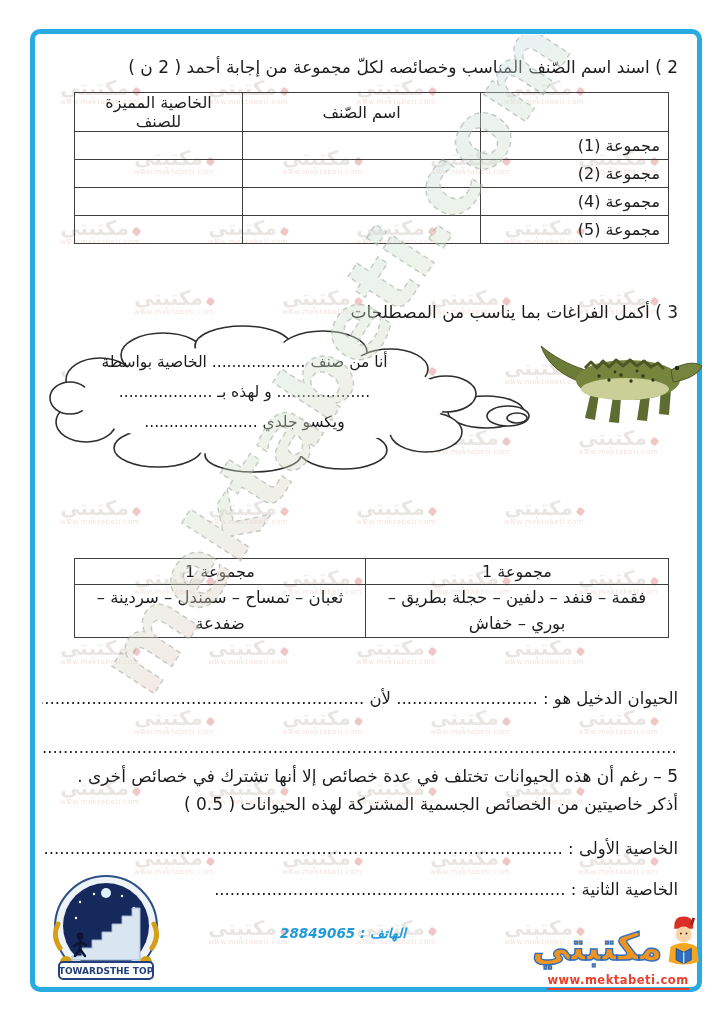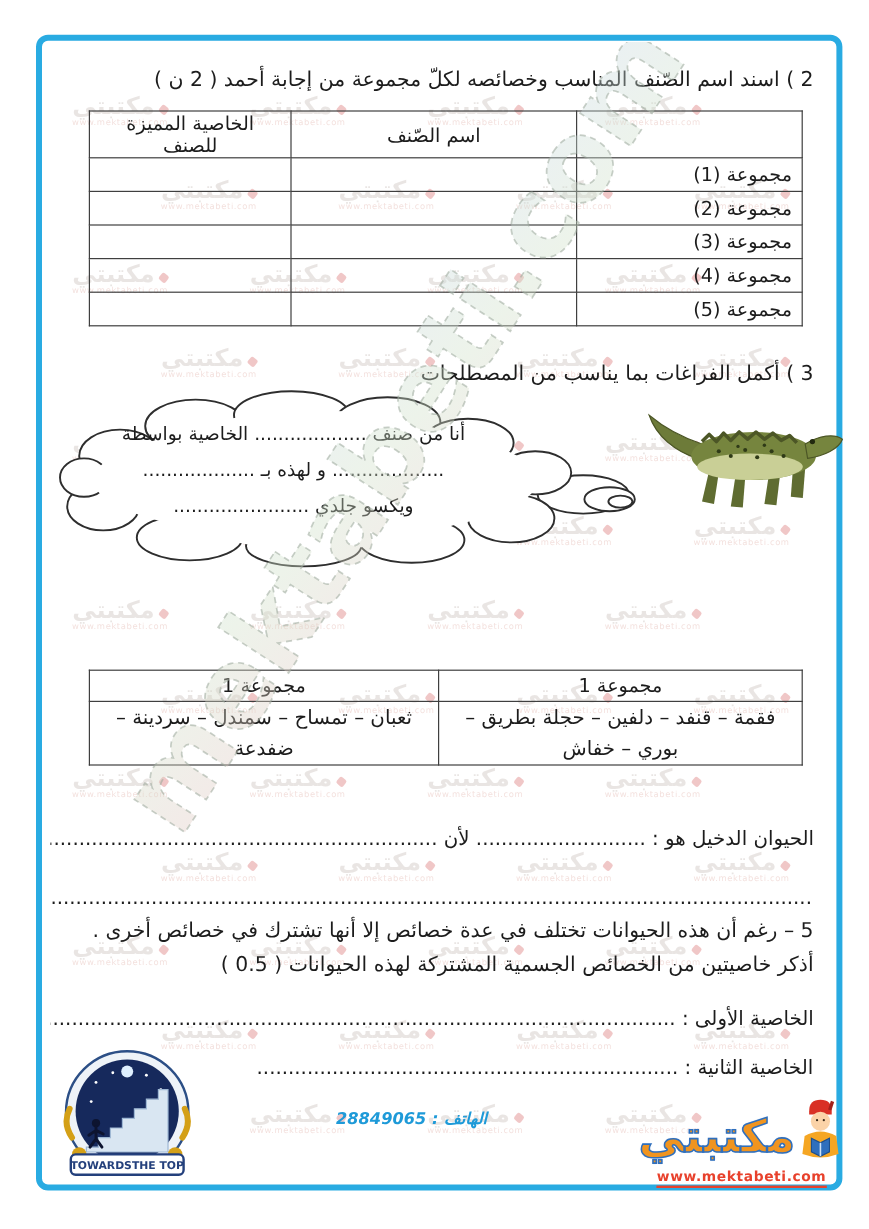--- a/index.html
+++ b/index.html
@@ -294,25 +294,20 @@
         <td>مجموعة (1)</td>
         <td></td>
         <td></td>
       </tr>
       <tr>
         <td>مجموعة (2)</td>
         <td></td>
         <td></td>
       </tr>
       <tr>
-        <td>مجموعة (3)</td>
-        <td></td>
-        <td></td>
-      </tr>
-      <tr>
         <td>مجموعة (4)</td>
         <td></td>
         <td></td>
       </tr>
       <tr>
         <td>مجموعة (5)</td>
         <td></td>
         <td></td>
       </tr>
     </tbody>

